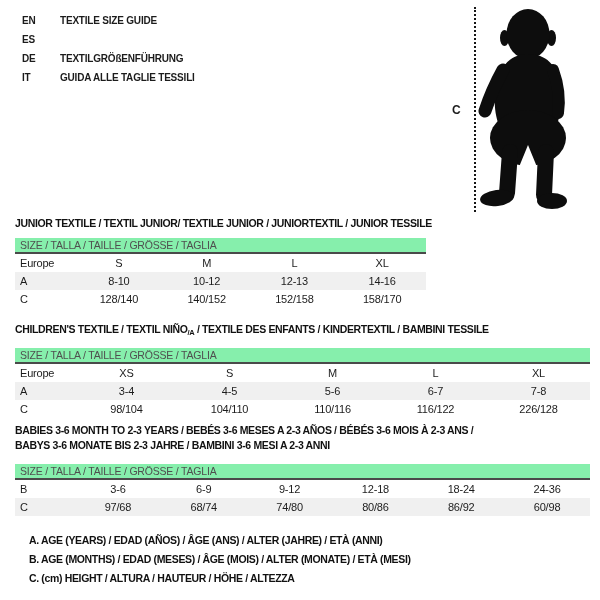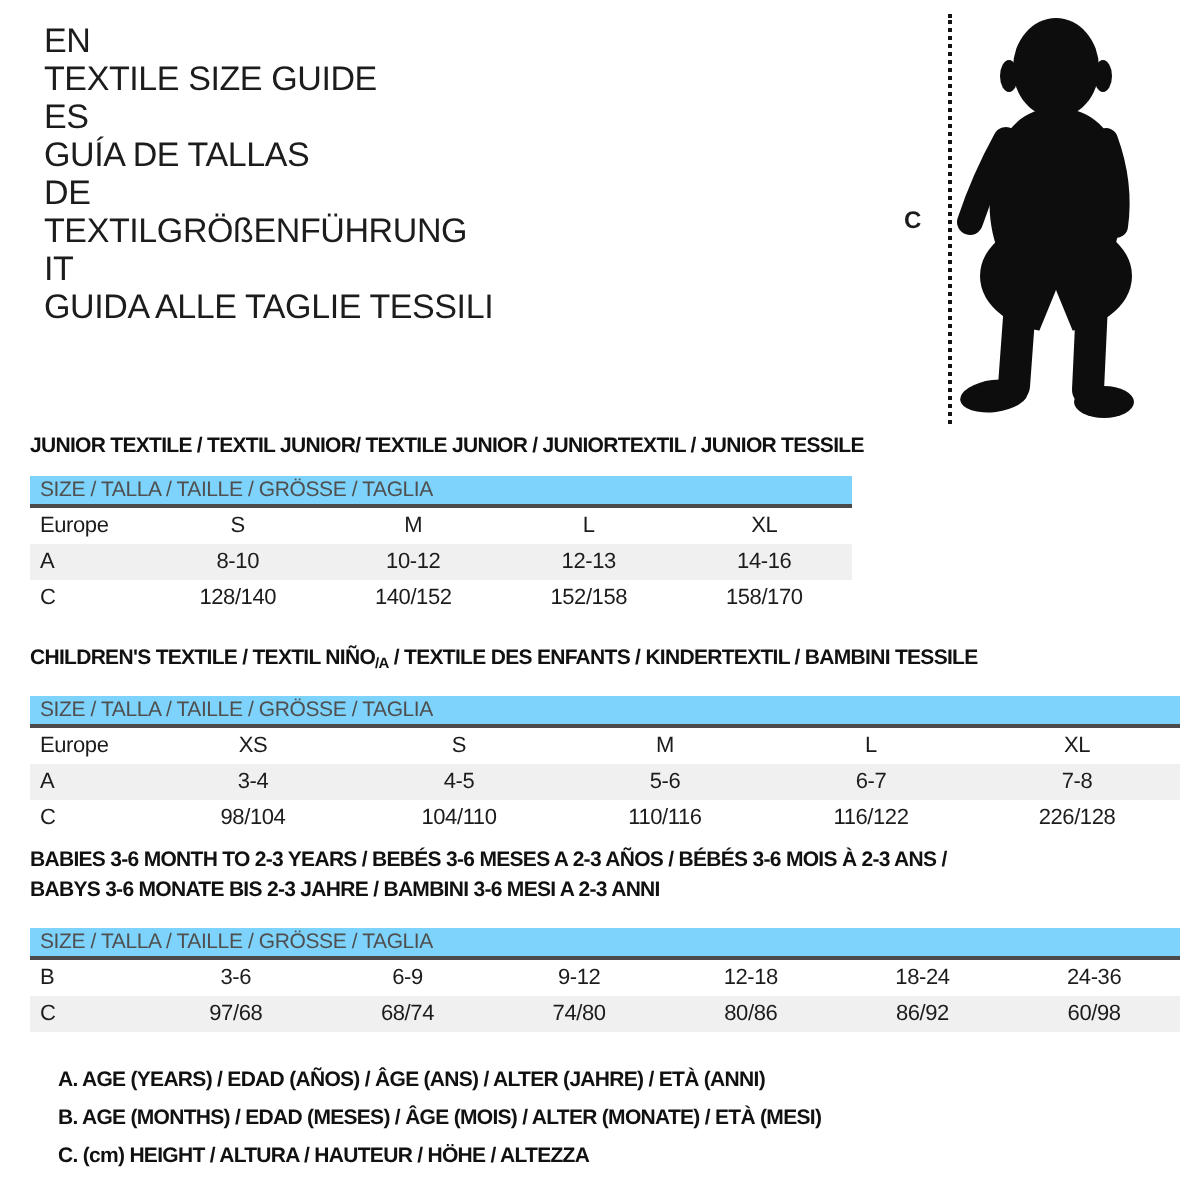--- a/index.html
+++ b/index.html
@@ -3,30 +3,30 @@
 <meta charset="utf-8">
 <style>
   html,body{margin:0;padding:0;}
   body{
     width:600px;height:600px;position:relative;background:#ffffff;
     font-family:"Liberation Sans",sans-serif;color:#1c1c1c;overflow:hidden;
   }
   .abs{position:absolute;}
   
   .lang{left:22px;top:11px;}
-  .lang-row{display:flex;line-height:19px;font-weight:normal;font-size:17px;letter-spacing:-0.2px;flex-direction:column;}
+  .lang-row{display:flex;line-height:19px;font-weight:bold;font-size:10px;letter-spacing:-0.2px;}
   .lang-code{width:38px;}
   
   .fig-line{left:474px;top:7px;height:205px;width:0;border-left:2px dotted #151515;}
   .fig-c{left:452px;top:103px;font-weight:bold;font-size:12px;}
   .sil{left:440px;top:4px;}
   
   .tbl-title{font-weight:bold;font-size:10.5px;letter-spacing:-0.35px;line-height:15px;white-space:nowrap;color:#111;}
   .subsc{font-size:7.5px;vertical-align:-2px;}
-  .size-bar{height:14px;background:#7dd3fc;border-bottom:2px solid #4a4a4a;display:flex;align-items:center;padding-left:5px;font-size:10.5px;color:#4f4f4f;letter-spacing:-0.2px;}
+  .size-bar{height:14px;background:#86efac;border-bottom:2px solid #4a4a4a;display:flex;align-items:center;padding-left:5px;font-size:10.5px;color:#4f4f4f;letter-spacing:-0.2px;}
   .trow{display:flex;height:18px;align-items:center;font-size:11px;letter-spacing:-0.2px;}
   .trow.alt{background:#f0f0f0;}
   .tlabel{width:55px;padding-left:5px;}
   .tcell{flex:1;text-align:center;}
   #t1-title{left:15px;top:216px;}
   #t1{left:15px;top:238px;width:411px;}
   #t2-title{left:15px;top:322px;}
   #t2{left:15px;top:348px;width:575px;}
   #t3-title{left:15px;top:423px;}
   #t3{left:15px;top:464px;width:575px;}
@@ -37,21 +37,20 @@
 </head>
 <body>
 
 <div class="abs lang">
   <div class="lang-row">
     <span class="lang-code">EN</span>
     <span>TEXTILE SIZE GUIDE</span>
   </div>
   <div class="lang-row">
     <span class="lang-code">ES</span>
-    <span>GUÍA DE TALLAS</span>
   </div>
   <div class="lang-row">
     <span class="lang-code">DE</span>
     <span>TEXTILGRÖßENFÜHRUNG</span>
   </div>
   <div class="lang-row">
     <span class="lang-code">IT</span>
     <span>GUIDA ALLE TAGLIE TESSILI</span>
   </div>
 </div>

